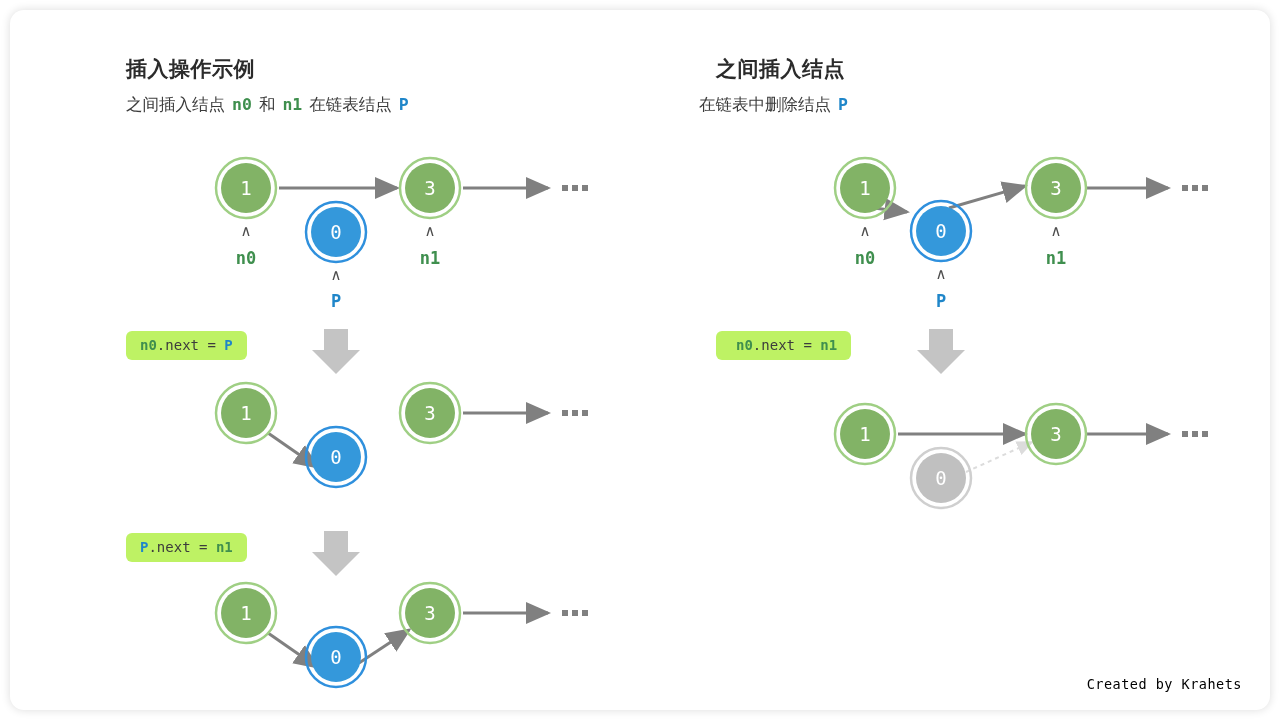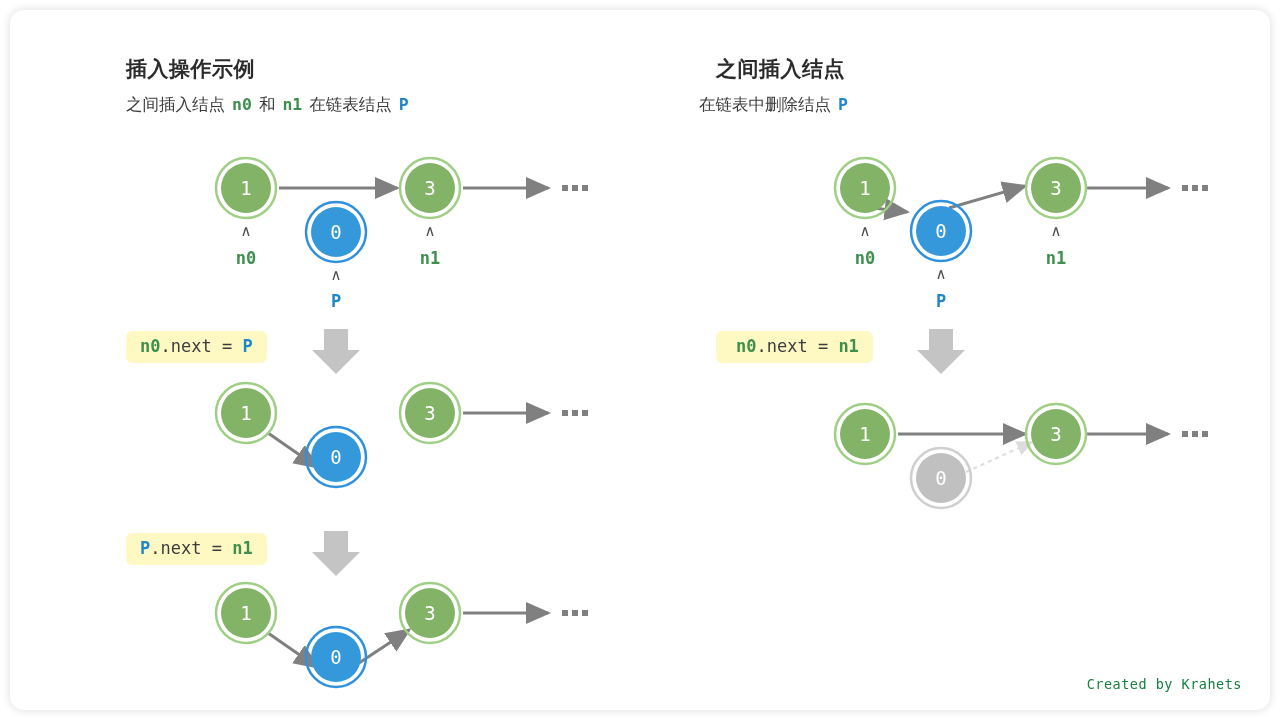--- a/index.html
+++ b/index.html
@@ -37,39 +37,39 @@
   }
   .mono {
     font-family: "DejaVu Sans Mono", "Liberation Mono", monospace;
     font-weight: bold;
   }
   .c-green { color: #3f8f4e; }
   .c-blue  { color: #1f86c9; }
 
   .code-chip {
     position: absolute;
-    background: #fef9c3;
+    background: #bef264;
     border-radius: 6px;
     padding: 7px 14px 8px 14px;
     font-family: "DejaVu Sans Mono", "Liberation Mono", monospace;
-    font-size: 17px;
+    font-size: 14px;
     color: #3c3c3c;
     white-space: nowrap;
     line-height: 1;
   }
   .code-chip .tok { font-weight: bold; }
 
   svg.stage { position: absolute; left: 0; top: 0; overflow: visible; }
 
   .footer {
     position: absolute;
     right: 28px; bottom: 18px;
     font-family: "DejaVu Sans Mono", "Liberation Mono", monospace;
     font-size: 13.5px;
-    color: #15803d;
+    color: #000000;
     letter-spacing: 0.5px;
   }
   .nodeval {
     font-family: "DejaVu Sans Mono", "Liberation Mono", monospace;
     font-size: 19px;
     fill: #ffffff;
   }
   .lbl {
     font-family: "DejaVu Sans Mono", "Liberation Mono", monospace;
     font-size: 17px;

